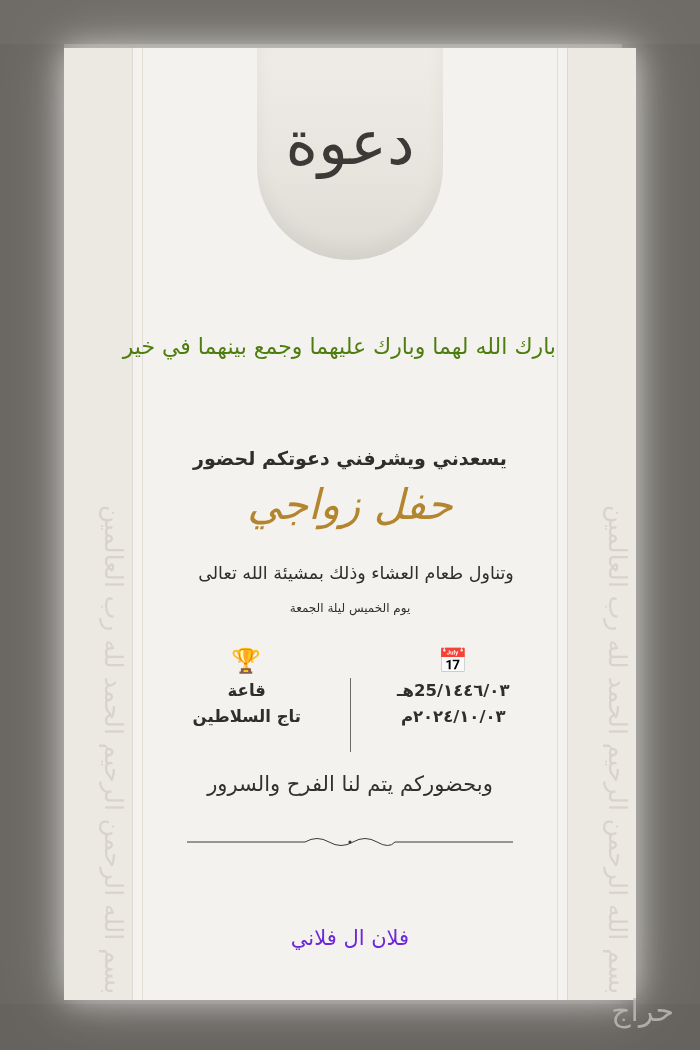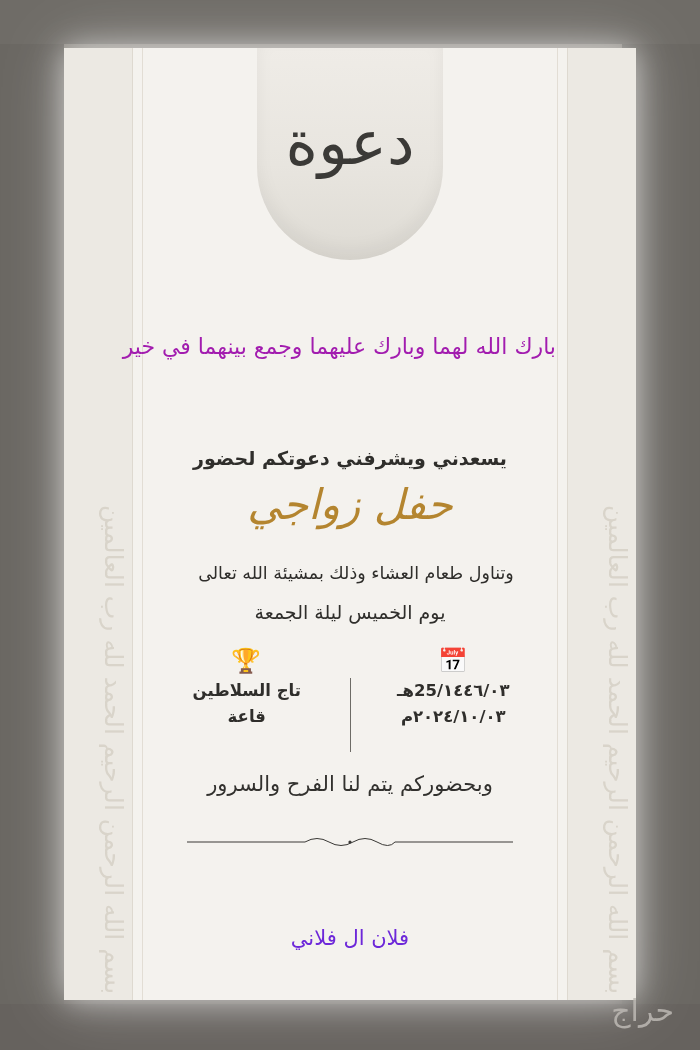--- a/index.html
+++ b/index.html
@@ -125,21 +125,21 @@
     font-family: "DejaVu Sans", sans-serif;
     white-space: nowrap;
     text-align: right;
   }
 
   .basmala {
     position: absolute;
     top: 286px;
     left: 0; right: 0;
     font-size: 22px;
-    color: #a21caf;
+    color: #4d7c0f;
     letter-spacing: -1px;
     white-space: nowrap;
     margin-left: 24px;
   }
 
   .line-honor {
     position: absolute;
     top: 368px;
     left: 0; right: 0;
     font-size: 19px;
@@ -164,21 +164,21 @@
     top: 515px;
     left: 0; right: 0;
     font-size: 17.5px;
     color: #2f2e2b;
     padding-left: 12px;
   }
   .line-day {
     position: absolute;
     top: 553px;
     left: 0; right: 0;
-    font-size: 19px;
+    font-size: 12px;
     color: #2f2e2b;
   }
 
   
   .details {
     position: absolute;
     top: 596px;
     left: 10px; right: 10px;
     display: flex;
     flex-direction: row;
@@ -300,22 +300,22 @@
       <div class="detail-col">
         <div class="detail-icon">📅</div>
         <div class="detail-line">١٤٤٦/٠٣/25هـ</div>
         <div class="detail-line">٢٠٢٤/١٠/٠٣م</div>
       </div>
 
       <div class="divider-v"></div>
 
       <div class="detail-col">
         <div class="detail-icon">🏆</div>
+        <div class="detail-line">قاعة</div>
         <div class="detail-line">تاج السلاطين</div>
-        <div class="detail-line">قاعة</div>
       </div>
     </div>
 
     <div class="closing">وبحضوركم يتم لنا الفرح والسرور</div>
 
     <svg class="flourish" viewBox="0 0 330 14">
       <path d="M2 8 H120 M210 8 H328" stroke="#3a3936" stroke-width="1" fill="none"></path>
       <path d="M120 8 q12 -7 24 0 q12 7 24 0 q12 -7 24 0 q12 7 18 0" stroke="#3a3936" stroke-width="1" fill="none"></path>
       <circle cx="165" cy="8" r="1.6" fill="#3a3936"></circle>
     </svg>

